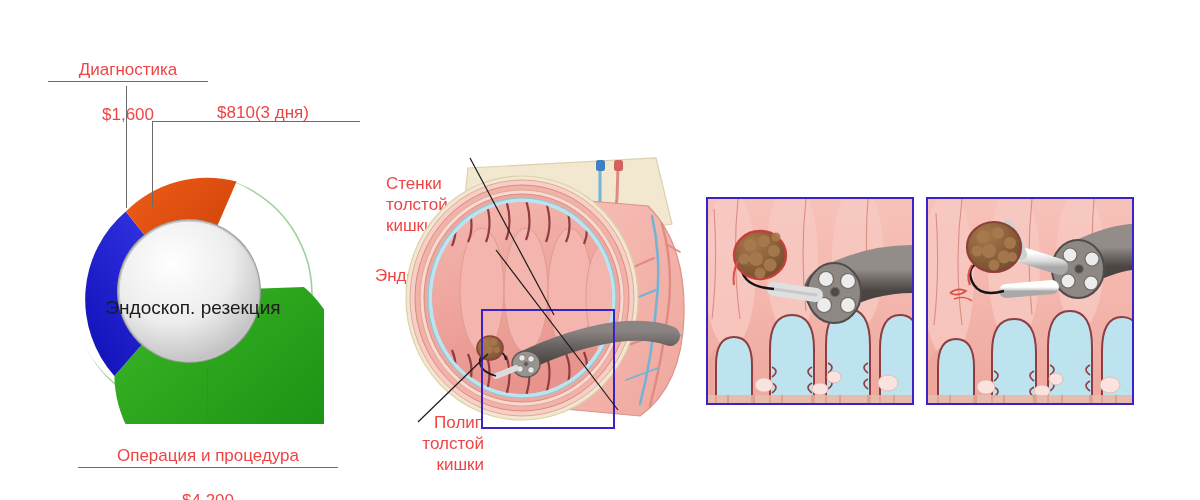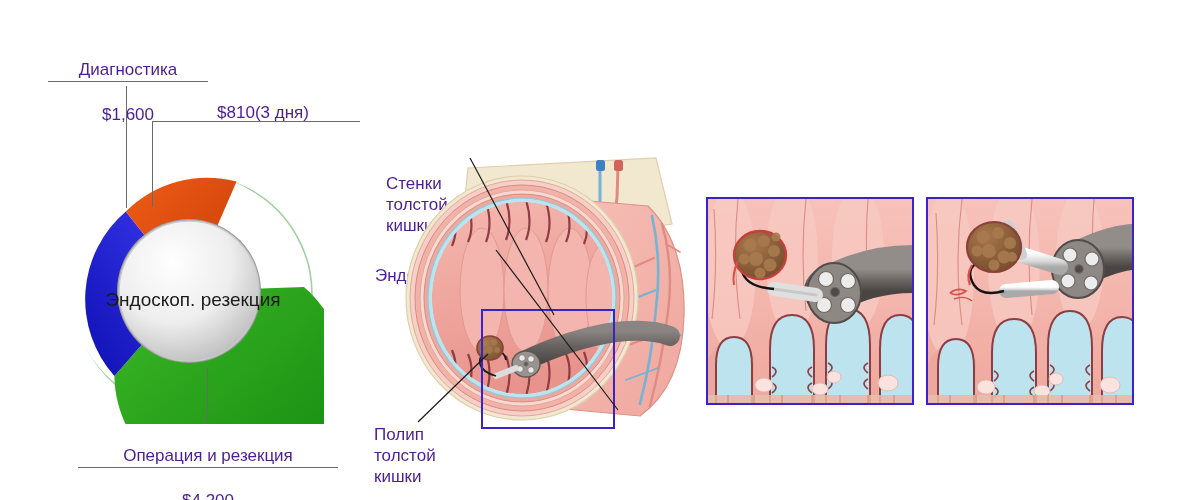--- a/index.html
+++ b/index.html
@@ -1,35 +1,35 @@
 <!DOCTYPE html>
 <html><head>
 <meta charset="utf-8">
 <style>
   html,body{margin:0;padding:0;background:#ffffff;}
   body{width:1200px;height:500px;position:relative;overflow:hidden;
        font-family:"Liberation Sans","DejaVu Sans",sans-serif;color:#1a1a1a;}
   .stage{position:absolute;inset:0;}
 
   
-  .lbl{position:absolute;font-size:17px;line-height:21px;color:#4c1d95;white-space:pre-line;}
+  .lbl{position:absolute;font-size:17px;line-height:21px;color:#ef4444;white-space:pre-line;}
   .lbl.ctr{text-align:center;}
   .lbl.lft{text-align:left;margin-top:28px;}
   .underline{display:block;border-bottom:1.3px solid #6a6a6a;padding-bottom:1px;}
   .amt{display:block;padding-top:1px;}
 
   .leader{position:absolute;background:#6a6a6a;}
   .leader.v{width:1.3px;}
   .leader.h{height:1.3px;}
 
   
   .donut-wrap{position:absolute;left:62px;top:166px;width:262px;height:258px;}
   .donut-wrap svg{display:block;}
 
-  .center-text{position:absolute;left:0;top:4px;width:100%;height:100%;
+  .center-text{position:absolute;left:0;top:12px;width:100%;height:100%;
                display:flex;align-items:center;justify-content:center;
                pointer-events:none;}
   .center-text span{font-size:19px;line-height:25px;text-align:center;color:#1b1b1b;}
 
   
   .colon-fig{position:absolute;left:404px;top:140px;width:300px;height:300px;}
   .panel{position:absolute;top:197px;width:208px;height:208px;
          border:2px solid #3a21c8;box-sizing:border-box;overflow:hidden;background:#f3b3ad;}
   #panel-1{left:706px;}
   #panel-2{left:926px;}
@@ -88,30 +88,30 @@
   </div>
   <div class="leader v" style="left:126px;top:86px;height:122px;"></div>
 
   <div class="lbl ctr" style="left:168px;top:80px;width:190px;">
     <span class="amt">$810(3 дня)</span>
   </div>
   <div class="leader h" style="left:152px;top:121px;width:208px;"></div>
   <div class="leader v" style="left:152px;top:121px;height:86px;"></div>
 
   <div class="lbl ctr" style="left:78px;top:424px;width:260px;">
-    <span class="underline">Операция и резекция</span>
+    <span class="underline">Операция и процедура</span>
     <span class="amt">$4,200</span>
   </div>
   <div class="leader v" style="left:207px;top:368px;height:56px;"></div>
 
   <div class="lbl lft" style="left:386px;top:145px;width:108px;">Стенки
 толстой
 кишки</div>
   <div class="lbl lft" style="left:375px;top:237px;width:110px;">Эндоскоп</div>
-  <div class="lbl lft" style="left:374px;top:396px;width:110px;">Полип
+  <div class="lbl lft" style="left:374px;top:384px;width:110px;text-align:right;">Полип
 толстой
 кишки</div>
 
   <div class="colon-fig">
     <svg width="300" height="300" viewBox="0 0 300 300">
       <defs>
         <linearGradient id="lumenG" x1="0" y1="0" x2="0.3" y2="1">
           <stop offset="0%" stop-color="#f5b8b0"></stop>
           <stop offset="100%" stop-color="#e8948c"></stop>
         </linearGradient>

